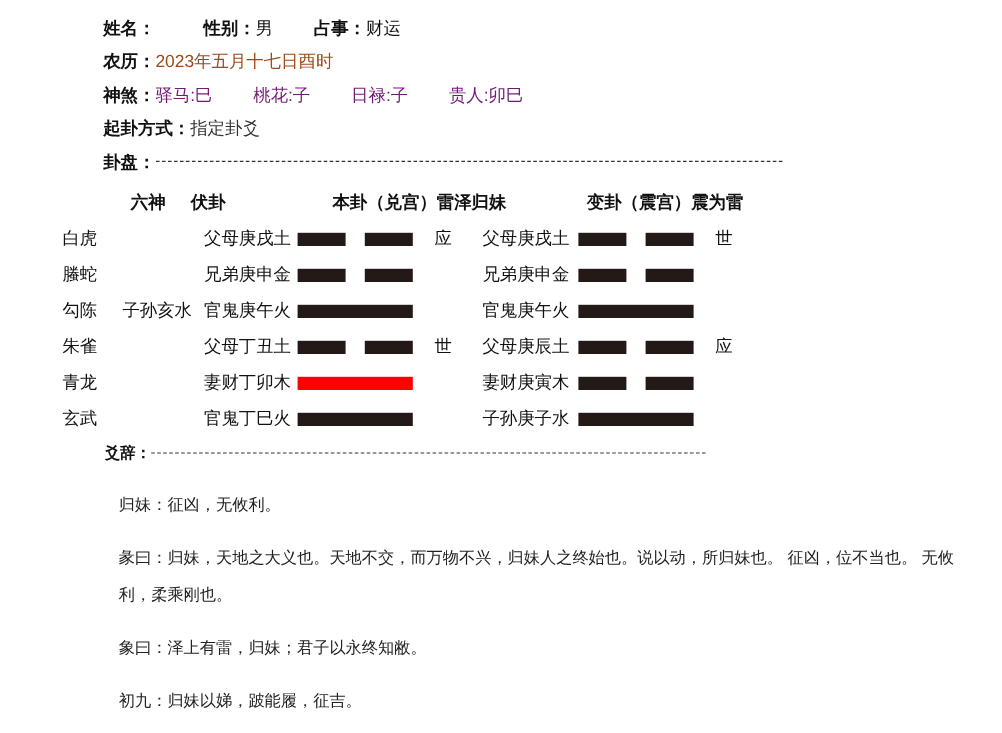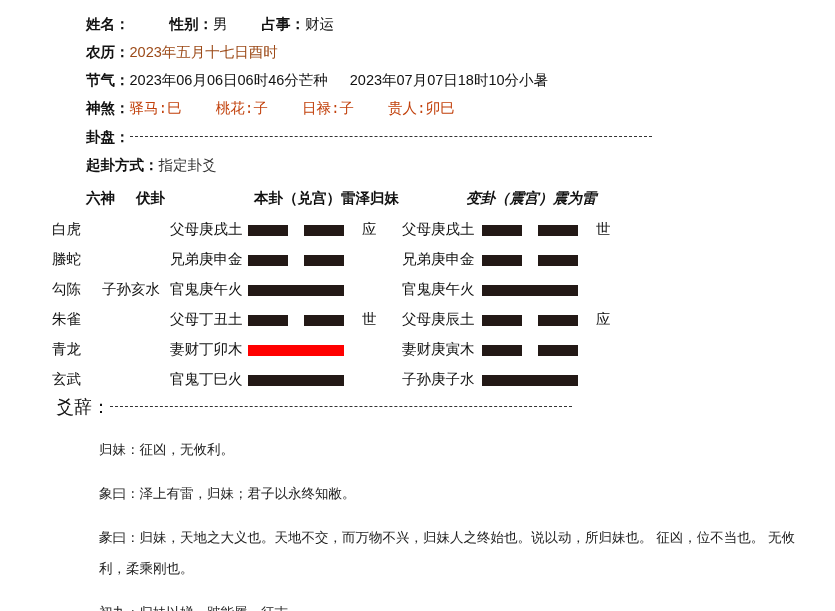--- a/index.html
+++ b/index.html
@@ -27,21 +27,21 @@
     font-size: 14.5px;
     white-space: nowrap;
   }
   .lbl {
     font-weight: bold;
     color: #111111;
   }
   .val-plain { color: #111111; }
   .val-brown { color: #9C4A18; }
   .val-red   { color: #FF0000; }
-  .val-gold  { color: #c2410c; font-family: Liberation Mono, monospace; }
+  .val-gold  { color: #701a75; }
   .val-gray  { color: #333333; }
 
   .sp-sm { display: inline-block; width: 22px; }
   .sp-md { display: inline-block; width: 34px; }
   .sp-lg { display: inline-block; width: 40px; }
 
   
   .dashline {
     display: inline-block;
     vertical-align: middle;
@@ -56,24 +56,24 @@
   .hex-head {
     padding-left: 86px;
     font-size: 14.5px;
     font-weight: bold;
     color: #111;
     height: 30px;
     line-height: 30px;
     white-space: nowrap;
     margin-top: 4px;
   }
-  .hh-liushen { display: inline-block; width: 50px; }
+  .hh-liushen { display: inline-block; width: 50px; margin-left: 23px; }
   .hh-fugua   { display: inline-block; width: 118px; }
   .hh-bengua  { display: inline-block; width: 212px; }
-  .hh-biangua { display: inline-block; font-style: italic; }
+  .hh-biangua { display: inline-block; }
 
   .hex-row {
     padding-left: 52px;
     height: 30px;
     line-height: 30px;
     white-space: nowrap;
     font-size: 14.5px;
     color: #111;
   }
   .c-liushen { display: inline-block; width: 50px; vertical-align: middle;}
@@ -106,57 +106,54 @@
   .text-block {
     padding-left: 86px;
     padding-right: 20px;
     font-size: 13.5px;
     line-height: 31px;
     color: #222;
     max-width: 740px;
   }
   .text-block p { margin: 13px; }
   .sec-label {
-    padding-left: 56px;
-    font-size: 18px;
-    font-weight: normal;
+    padding-left: 87px;
+    font-size: 13px;
+    font-weight: bold;
     line-height: 28px;
     color: #111;
     white-space: nowrap;
   }
 </style>
 </head>
 <body>
 
 <div class="page">
 
   <div class="row">
     <span class="lbl">姓名：</span><span class="val-plain"></span><span class="sp-lg"></span><span class="lbl">性别：</span><span class="val-plain">男</span><span class="sp-md"></span><span class="lbl">占事：</span><span class="val-plain">财运</span>
   </div>
 
 
   <div class="row">
     <span class="lbl">农历：</span><span class="val-brown">2023年五月十七日酉时</span>
   </div>
 
-  <div class="row">
-    <span class="lbl">节气：</span><span class="val-plain">2023年06月06日06时46分芒种</span><span class="sp-sm"></span><span class="val-plain">2023年07月07日18时10分小暑</span>
-  </div>
 
 
   <div class="row">
     <span class="lbl">神煞：</span><span class="val-gold">驿马:巳</span><span class="sp-md"></span><span class="val-gold">桃花:子</span><span class="sp-md"></span><span class="val-gold">日禄:子</span><span class="sp-md"></span><span class="val-gold">贵人:卯巳</span>
   </div>
 
   <div class="row">
-    <span class="lbl">卦盘：</span><span class="dashline dash-pan"></span>
+    <span class="lbl">起卦方式：</span><span class="val-gray">指定卦爻</span>
   </div>
 
   <div class="row">
-    <span class="lbl">起卦方式：</span><span class="val-gray">指定卦爻</span>
+    <span class="lbl">卦盘：</span><span class="dashline dash-pan"></span>
   </div>
 
   <div class="hex-head">
     <span class="hh-liushen">六神</span><span class="hh-fugua">伏卦</span><span class="hh-bengua">本卦（兑宫）雷泽归妹</span><span class="hh-biangua">变卦（震宫）震为雷</span>
   </div>
 
   <div id="hex-rows">
       <div class="hex-row"><span class="c-liushen">白虎</span><span class="c-fugua"></span><span class="c-name">父母庚戌土</span><span class="c-lines"><span class="yao broken"><span class="seg a"></span><span class="seg b"></span></span></span><span class="c-mark">应</span><span class="c-name2">父母庚戌土</span><span class="c-lines2"><span class="yao broken"><span class="seg a"></span><span class="seg b"></span></span></span><span class="c-mark2">世</span></div>
       <div class="hex-row"><span class="c-liushen">螣蛇</span><span class="c-fugua"></span><span class="c-name">兄弟庚申金</span><span class="c-lines"><span class="yao broken"><span class="seg a"></span><span class="seg b"></span></span></span><span class="c-mark"></span><span class="c-name2">兄弟庚申金</span><span class="c-lines2"><span class="yao broken"><span class="seg a"></span><span class="seg b"></span></span></span><span class="c-mark2"></span></div>
       <div class="hex-row"><span class="c-liushen">勾陈</span><span class="c-fugua">子孙亥水</span><span class="c-name">官鬼庚午火</span><span class="c-lines"><span class="yao solid"><span class="seg"></span></span></span><span class="c-mark"></span><span class="c-name2">官鬼庚午火</span><span class="c-lines2"><span class="yao solid"><span class="seg"></span></span></span><span class="c-mark2"></span></div>
@@ -164,18 +161,18 @@
       <div class="hex-row"><span class="c-liushen">青龙</span><span class="c-fugua"></span><span class="c-name">妻财丁卯木</span><span class="c-lines"><span class="yao solid changing"><span class="seg"></span></span></span><span class="c-mark"></span><span class="c-name2">妻财庚寅木</span><span class="c-lines2"><span class="yao broken"><span class="seg a"></span><span class="seg b"></span></span></span><span class="c-mark2"></span></div>
       <div class="hex-row"><span class="c-liushen">玄武</span><span class="c-fugua"></span><span class="c-name">官鬼丁巳火</span><span class="c-lines"><span class="yao solid"><span class="seg"></span></span></span><span class="c-mark"></span><span class="c-name2">子孙庚子水</span><span class="c-lines2"><span class="yao solid"><span class="seg"></span></span></span><span class="c-mark2"></span></div>
     </div>
 
   <div class="sec-label">
     <span>爻辞：</span><span class="dashline dash-yao"></span>
   </div>
 
   <div class="text-block" id="yaoci-text">
       <p>归妹：征凶，无攸利。</p>
+      <p>彖曰：归妹，天地之大义也。天地不交，而万物不兴，归妹人之终始也。说以动，所归妹也。 征凶，位不当也。 无攸利，柔乘刚也。</p>
       <p>象曰：泽上有雷，归妹；君子以永终知敝。</p>
-      <p>彖曰：归妹，天地之大义也。天地不交，而万物不兴，归妹人之终始也。说以动，所归妹也。 征凶，位不当也。 无攸利，柔乘刚也。</p>
       <p>初九：归妹以娣，跛能履，征吉。</p>
     </div>
 
 </div>
 
 </body></html>

